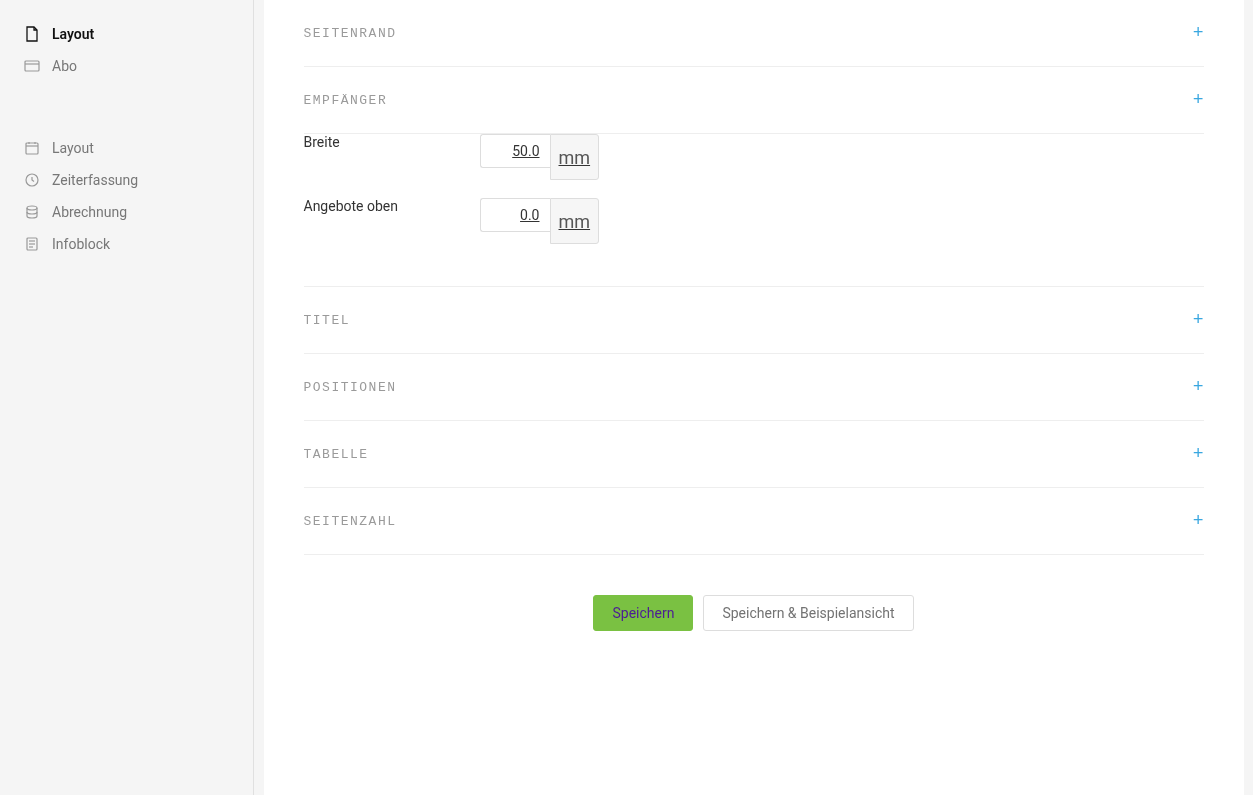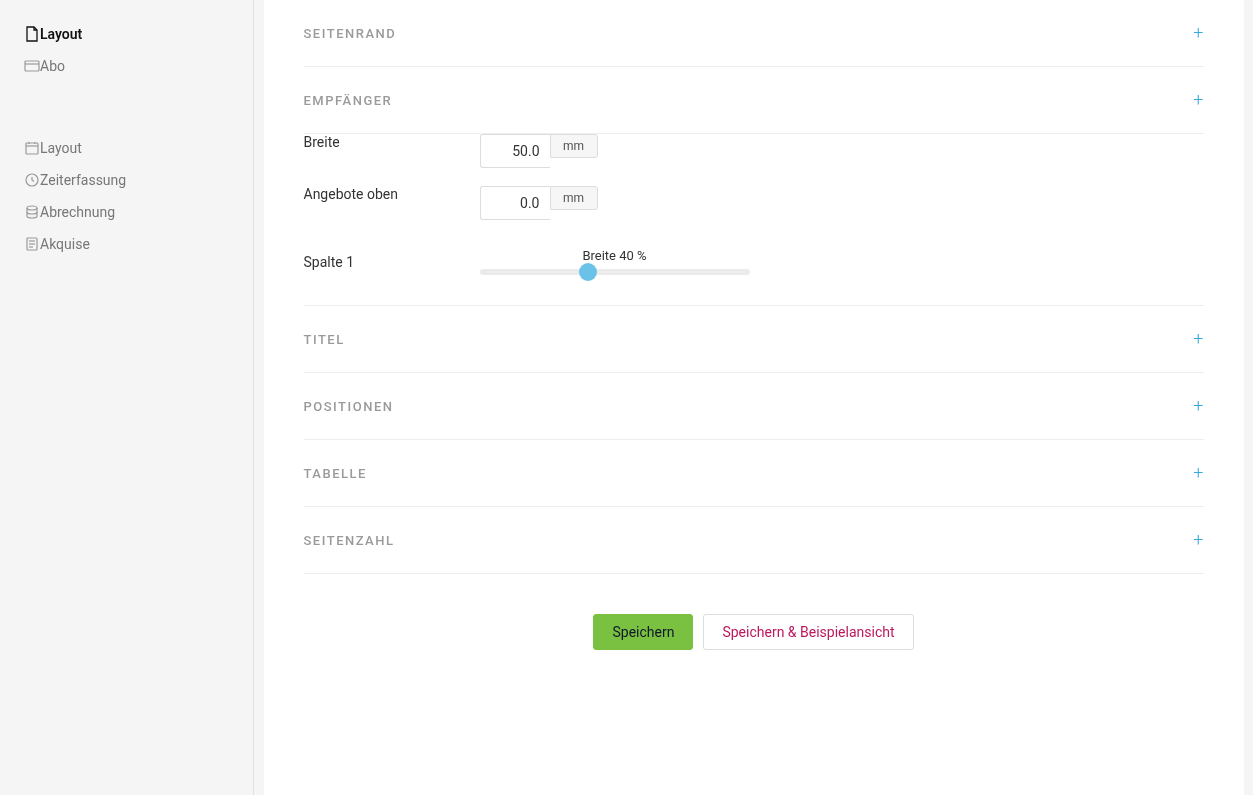--- a/index.html
+++ b/index.html
@@ -20,20 +20,21 @@
   padding: 18px 0;
   flex-shrink: 0;
 }
 .sidebar-item {
   display: flex;
   align-items: flex-start;
   padding: 8px 24px;
   color: #777;
   cursor: pointer;
   font-size: 14px;
+  gap: 12px;
 }
 .sidebar-item.active {
   color: #111;
   font-weight: 600;
 }
 .sidebar-sep {
   height: 50px;
 }
 .icon {
   width: 16px;
@@ -58,20 +59,21 @@
 }
 .accordion {
   border-bottom: 1px solid #eee;
 }
 .accordion-header {
   display: flex;
   justify-content: space-between;
   align-items: center;
   padding: 24px 0;
   cursor: pointer;
+  font-family: Liberation Mono, monospace;
 }
 .accordion-title {
   color: #9a9a9a;
   font-size: 13px;
   letter-spacing: 1.5px;
   text-transform: uppercase;
   font-weight: 500;
 }
 .accordion-toggle {
   color: #39a7e0;
@@ -88,44 +90,45 @@
   margin-bottom: 18px;
 }
 .form-label {
   width: 176px;
   font-size: 14px;
   color: #333;
 }
 .input-group {
   display: flex;
   align-items: stretch;
+  text-decoration: underline;
 }
 .input-group input {
   width: 70px;
   height: 34px;
   border: 1px solid #ddd;
   border-right: none;
   border-radius: 3px 0 0 3px;
   text-align: right;
   padding: 0 10px;
   font-size: 14px;
   color: #333;
   font-family: inherit;
 }
 .input-group .unit {
   background: #f6f6f6;
   border: 1px solid #ddd;
   border-radius: 0 3px 3px 0;
-  height: 24px;
+  height: 46px;
   min-width: 48px;
   display: flex;
   align-items: center;
   justify-content: center;
   color: #555;
-  font-size: 12px;
+  font-size: 18px;
   padding: 0 8px;
 }
 .slider-wrap {
   display: flex;
   flex-direction: column;
   align-items: center;
   width: 270px;
 }
 .slider-label {
   font-size: 13px;
@@ -154,27 +157,27 @@
   justify-content: center;
   margin-top: 40px;
 }
 .btn {
   padding: 9px 18px;
   font-size: 14px;
   border-radius: 3px;
   cursor: pointer;
   border: 1px solid #ddd;
   background: #fff;
-  color: #be185d;
+  color: #737373;
   font-family: inherit;
 }
 .btn-primary {
   background: #7ac142;
   border-color: #7ac142;
-  color: #0f172a;
+  color: #4c1d95;
 }
 svg { display: block; }
 </style>
 </head>
 <body>
 
 <div class="sidebar">
   <div class="sidebar-item active">
     <span class="icon">
       <svg width="14" height="16" viewBox="0 0 14 16" fill="none" stroke="#111" stroke-width="1.3">
@@ -228,21 +231,21 @@
   </div>
   <div class="sidebar-item">
     <span class="icon">
       <svg width="14" height="14" viewBox="0 0 14 14" fill="none" stroke="#999" stroke-width="1.2">
           <rect x="2" y="1" width="10" height="12" rx="1"></rect>
           <line x1="4" y1="4" x2="10" y2="4"></line>
           <line x1="4" y1="7" x2="10" y2="7"></line>
           <line x1="4" y1="10" x2="8" y2="10"></line>
         </svg>
     </span>
-    <span>Akquise</span>
+    <span>Infoblock</span>
   </div>
 </div>
 
 <div class="main-wrap">
   <div class="panel">
 
     <div class="accordion">
       <div class="accordion-header">
         <span class="accordion-title">Seitenrand</span>
         <span class="accordion-toggle">+</span>
@@ -269,29 +272,20 @@
 
         <div class="form-row">
           <div class="form-label">Angebote oben</div>
           <div class="input-group">
             <input type="text" value="0.0" style="">
             <span class="unit">mm</span>
           </div>
         </div>
 
 
-        <div class="form-row" style="margin-top:28px;margin-bottom:6px;">
-          <div class="form-label" style="align-self:center;">Spalte 1</div>
-          <div class="slider-wrap">
-            <div class="slider-label">Breite 40 %</div>
-            <div class="slider-track">
-              <div class="slider-thumb" style="left:40%;"></div>
-            </div>
-          </div>
-        </div>
 
       </div>
     </div>
 
     <div class="accordion">
       <div class="accordion-header">
         <span class="accordion-title">Titel</span>
         <span class="accordion-toggle">+</span>
       </div>
     </div>

